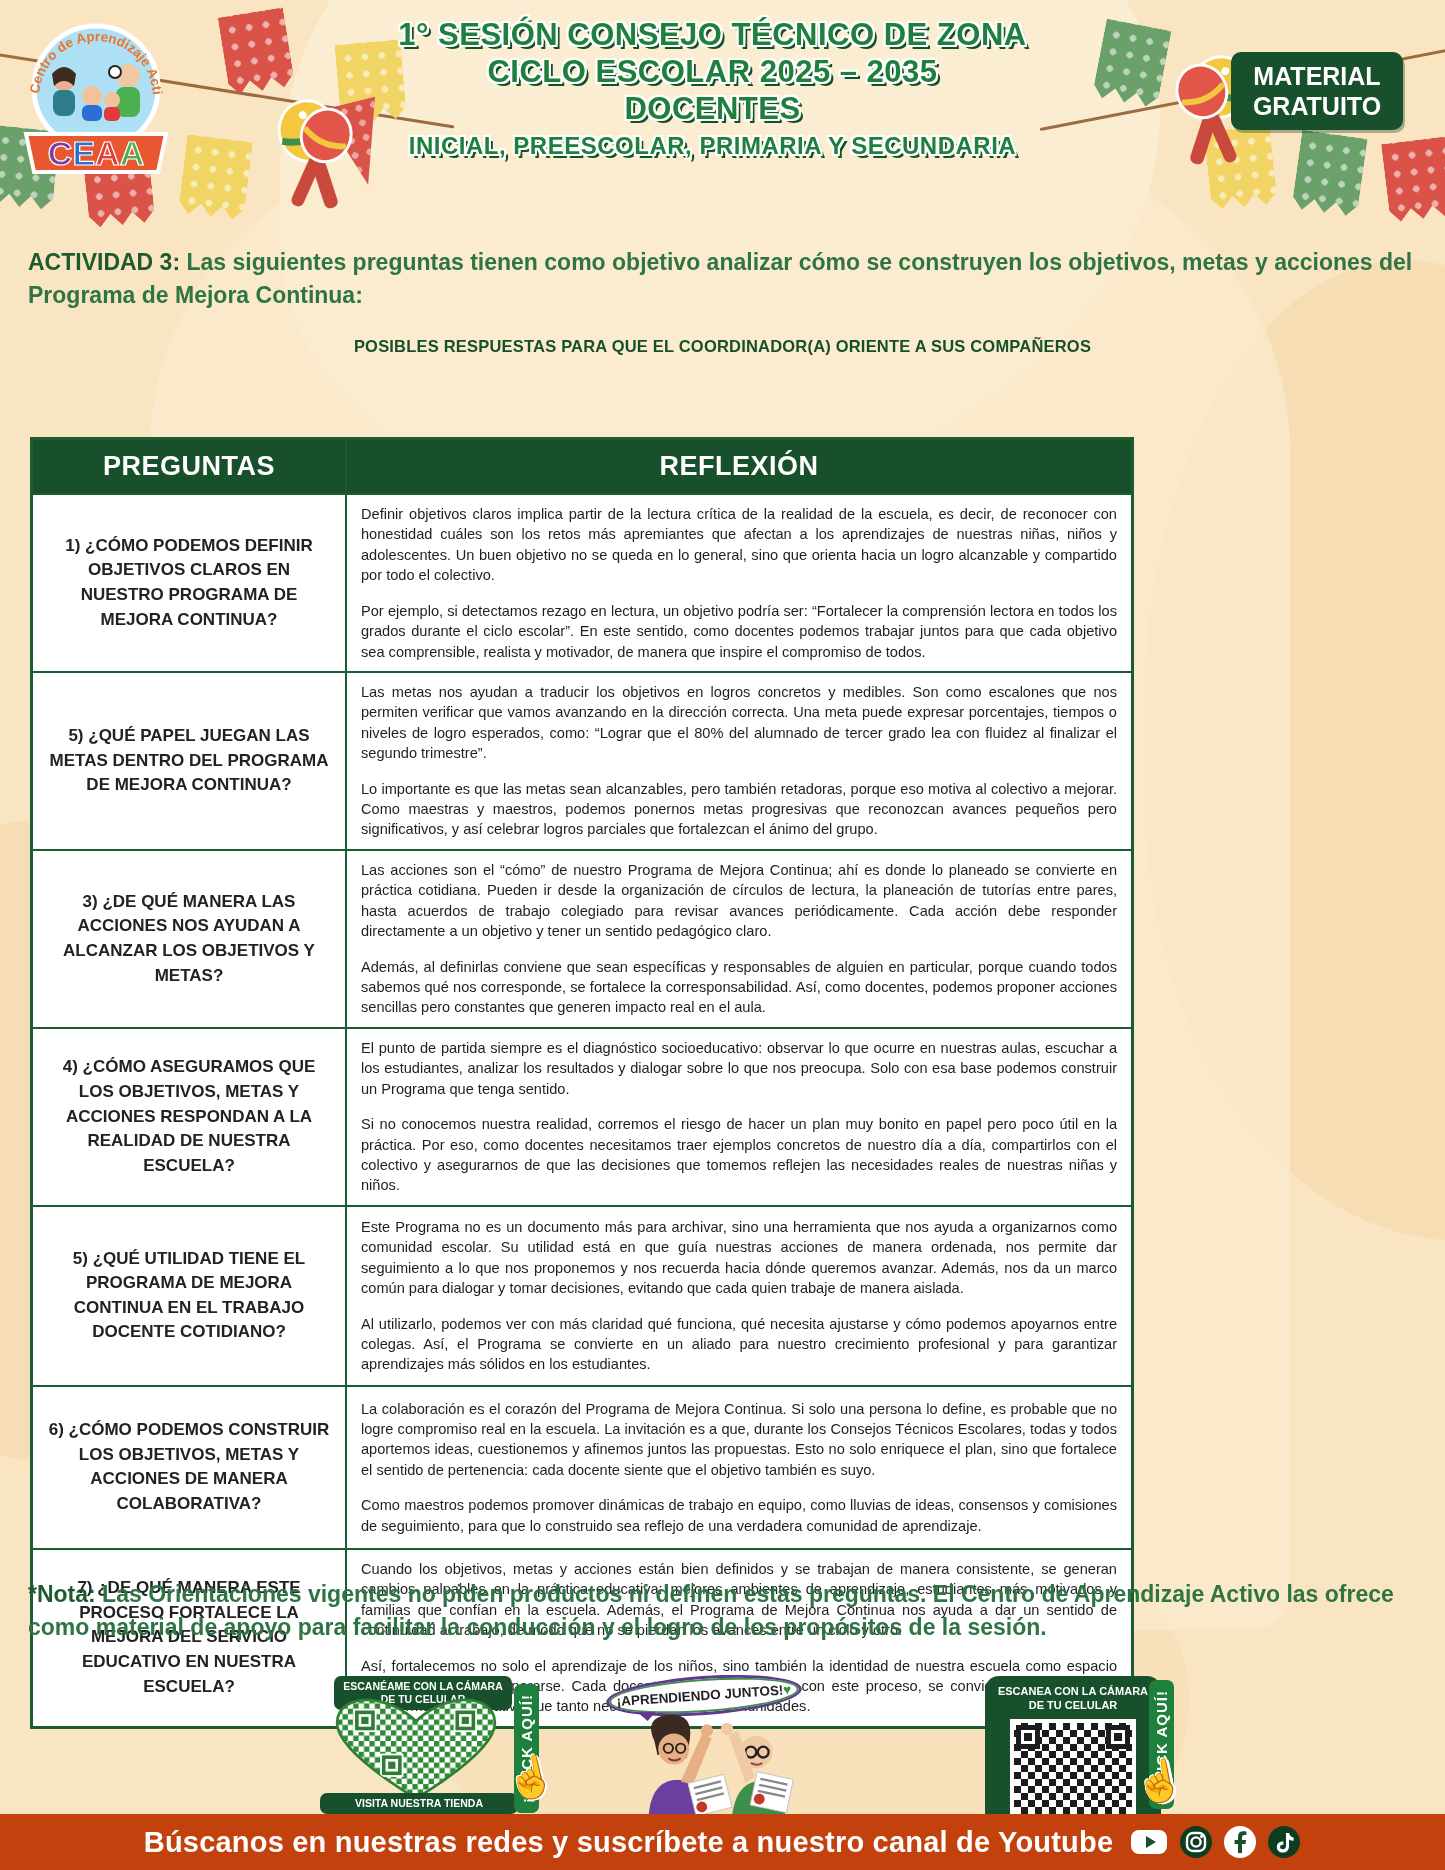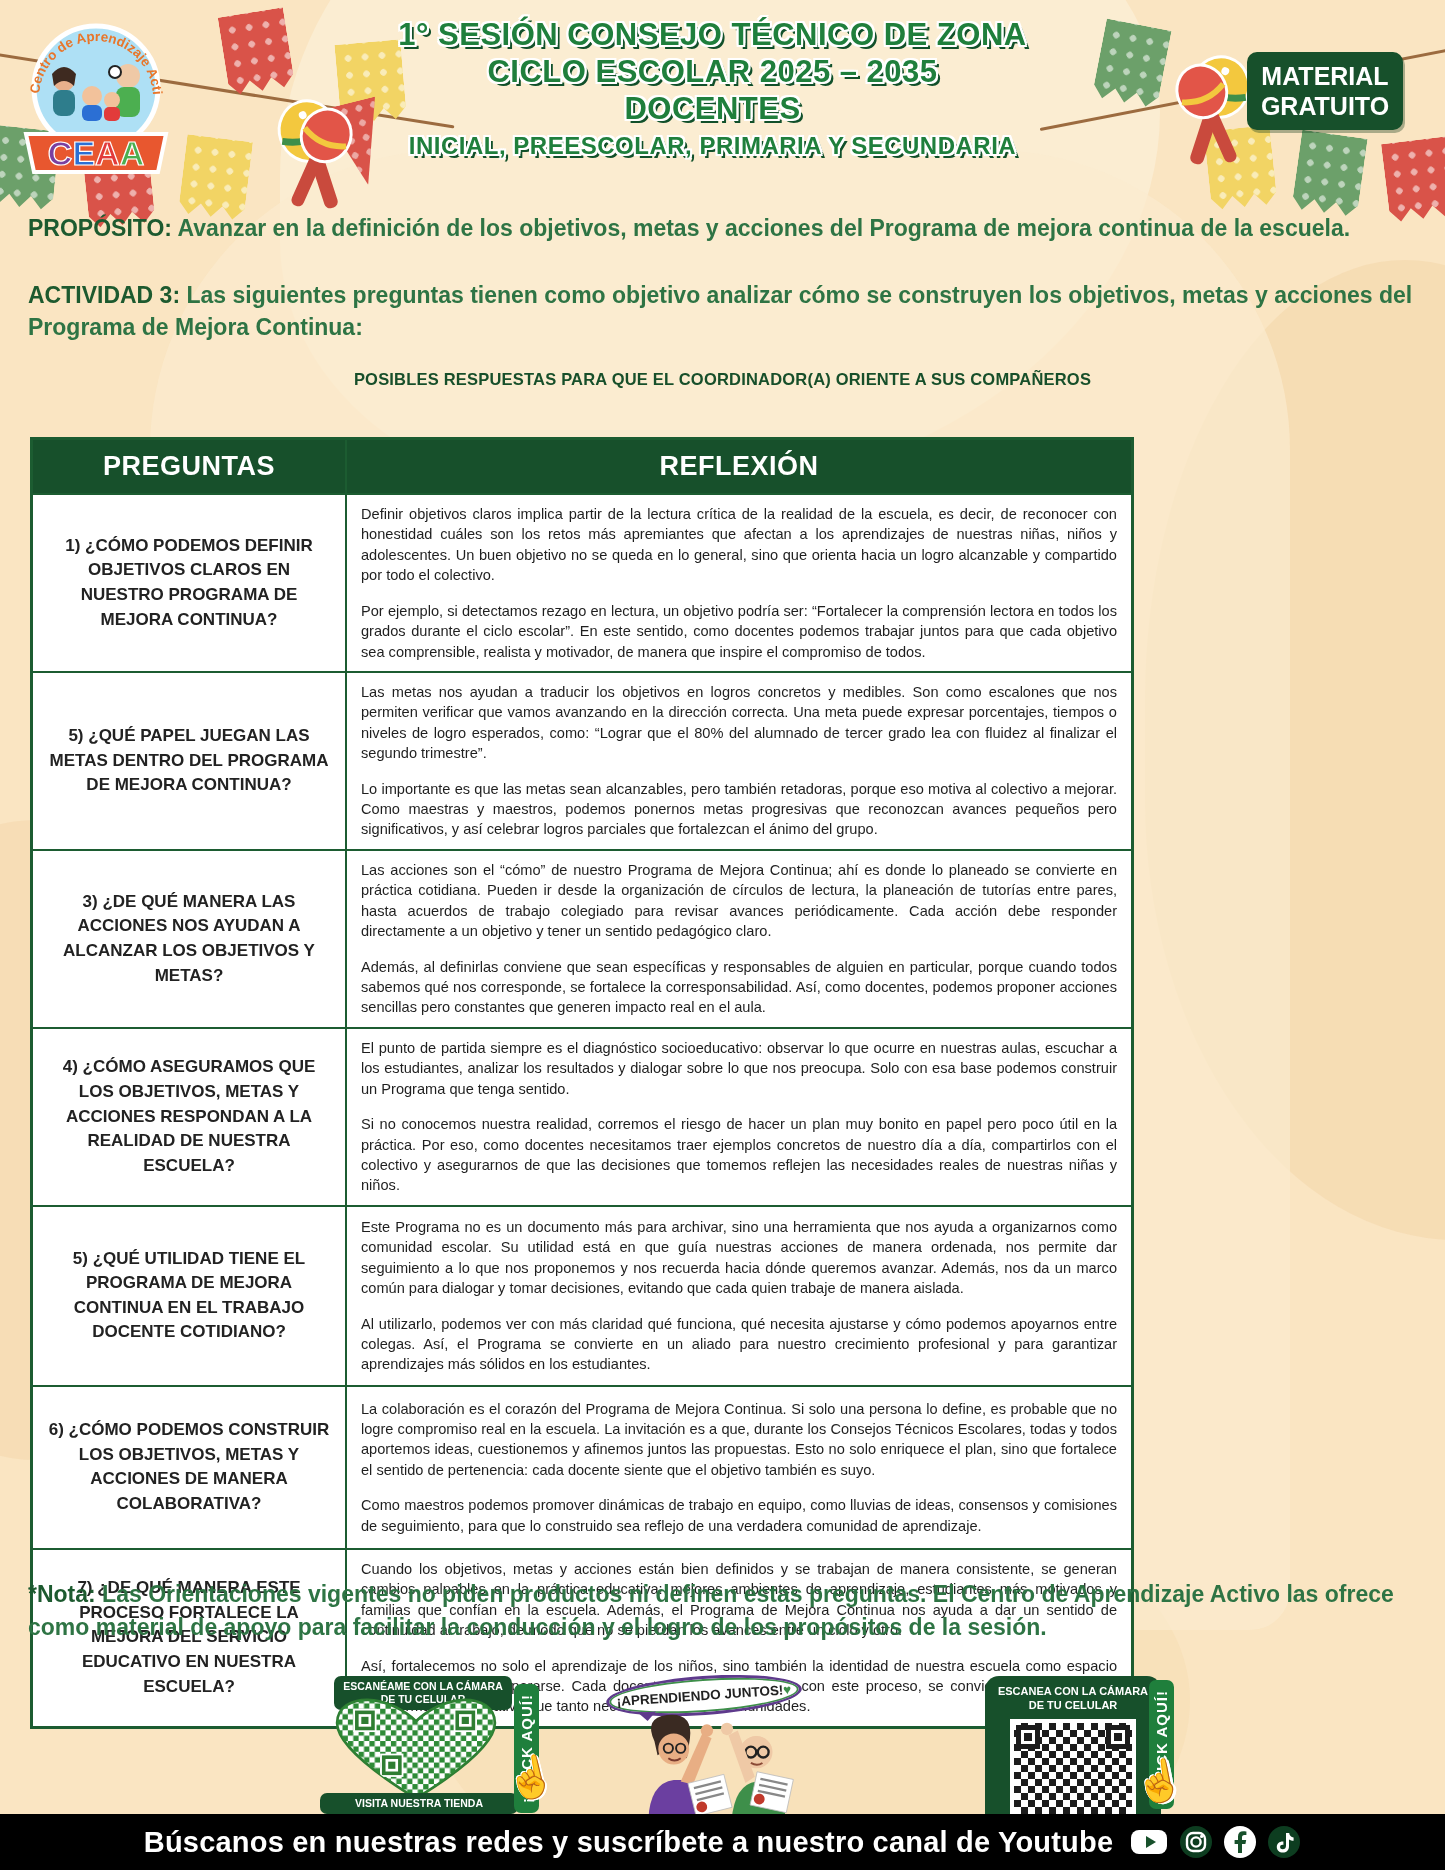--- a/index.html
+++ b/index.html
@@ -28,21 +28,21 @@
         background-image:radial-gradient(rgba(255,255,255,.5) 3px,transparent 3.6px);background-size:15px 15px;}
   .maracas{position:absolute;}
 
   
   .logo{position:absolute;left:12px;top:16px;z-index:3;}
   .titles{position:absolute;left:210px;right:230px;top:16px;text-align:center;z-index:2;}
   .title-line{font-weight:800;font-size:31px;line-height:37px;color:#1F7F3C;letter-spacing:.5px;
       text-shadow:-2px -2px 0 #fff,2px -2px 0 #fff,-2px 2px 0 #fff,2px 2px 0 #fff,
                   0 -2px 0 #fff,0 2px 0 #fff,-2px 0 0 #fff,2px 0 0 #fff,4px 4px 0 #11502A;}
   .badge{position:absolute;right:42px;top:52px;width:152px;z-index:3;background:#17502B;color:#fff;
-      font-weight:800;font-size:25px;line-height:1.2;text-align:center;padding:9px 2px;border-radius:10px;
+      font-weight:800;font-size:25px;line-height:1.2;text-align:center;padding:9px 10px;border-radius:10px;
       box-shadow:2px 3px 0 rgba(20,60,30,.35);}
 
   
   .intro{position:absolute;left:28px;right:28px;top:212px;z-index:2;}
   .para{font-size:23px;line-height:1.42;color:#2E7444;font-weight:600;}
   .para b{color:#1D5A2F;font-weight:800;}
   .actividad{margin-top:34px;}
   .caption{margin-top:26px;text-align:center;font-size:16.5px;font-weight:800;color:#174F2A;letter-spacing:.2px;}
 
   
@@ -86,21 +86,21 @@
   .qr-card .lab{color:#fff;font-size:11px;font-weight:800;text-align:center;line-height:1.3;}
   .qr-box{position:relative;width:118px;height:118px;margin:6px auto;background:
         repeating-conic-gradient(#1c1c1c 0% 25%,#ffffff 0% 50%) 0 0/14px 14px;background-color:#fff;border:4px solid #fff;}
   .qr-box .f{position:absolute;width:24px;height:24px;border:5px solid #1c1c1c;background:#fff;box-sizing:border-box;}
   .qr-box .f i{display:block;width:8px;height:8px;margin:3px auto;background:#1c1c1c;}
   .f.tl{left:2px;top:2px;} .f.tr{right:2px;top:2px;} .f.bl{left:2px;bottom:2px;}
   .qr-right .clicktab{left:164px;top:4px;}
   .qr-right .hand{left:150px;top:82px;transform:rotate(-10deg);}
 
   
-  .bar{position:absolute;left:0;right:0;bottom:0;height:56px;background:#000000;z-index:4;
+  .bar{position:absolute;left:0;right:0;bottom:0;height:56px;background:#c2410c;z-index:4;
        display:flex;align-items:center;justify-content:center;gap:16px;}
   .bar .bar-text{color:#fff;font-size:29px;font-weight:800;letter-spacing:.2px;}
   .bar .icons{display:flex;gap:10px;align-items:center;}
 </style>
 </head>
 <body>
 
 <div class="page">
 
   <div class="blob blob1"></div>
@@ -182,21 +182,20 @@
   <div class="titles">
     <div class="title-line">1° SESIÓN CONSEJO TÉCNICO DE ZONA</div>
     <div class="title-line">CICLO ESCOLAR 2025 – 2035</div>
     <div class="title-line">DOCENTES</div>
     <div class="title-line" style="font-size:24px;">INICIAL, PREESCOLAR, PRIMARIA Y SECUNDARIA</div>
   </div>
 
   <div class="badge">MATERIAL GRATUITO</div>
 
   <div class="intro">
-    <div class="para"><b>PROPÓSITO:</b><span> Avanzar en la definición de los objetivos, metas y acciones del Programa de mejora continua de la escuela.</span></div>
     <div class="para actividad"><b>ACTIVIDAD 3:</b><span> Las siguientes preguntas tienen como objetivo analizar cómo se construyen los objetivos, metas y acciones del Programa de Mejora Continua:</span></div>
     <div class="caption">POSIBLES RESPUESTAS PARA QUE EL COORDINADOR(A) ORIENTE A SUS COMPAÑEROS</div>
   </div>
 
   <div class="qa-wrap">
     <table class="qa">
       <thead>
         <tr>
           <th class="qcol">PREGUNTAS</th>
           <th>REFLEXIÓN</th>

